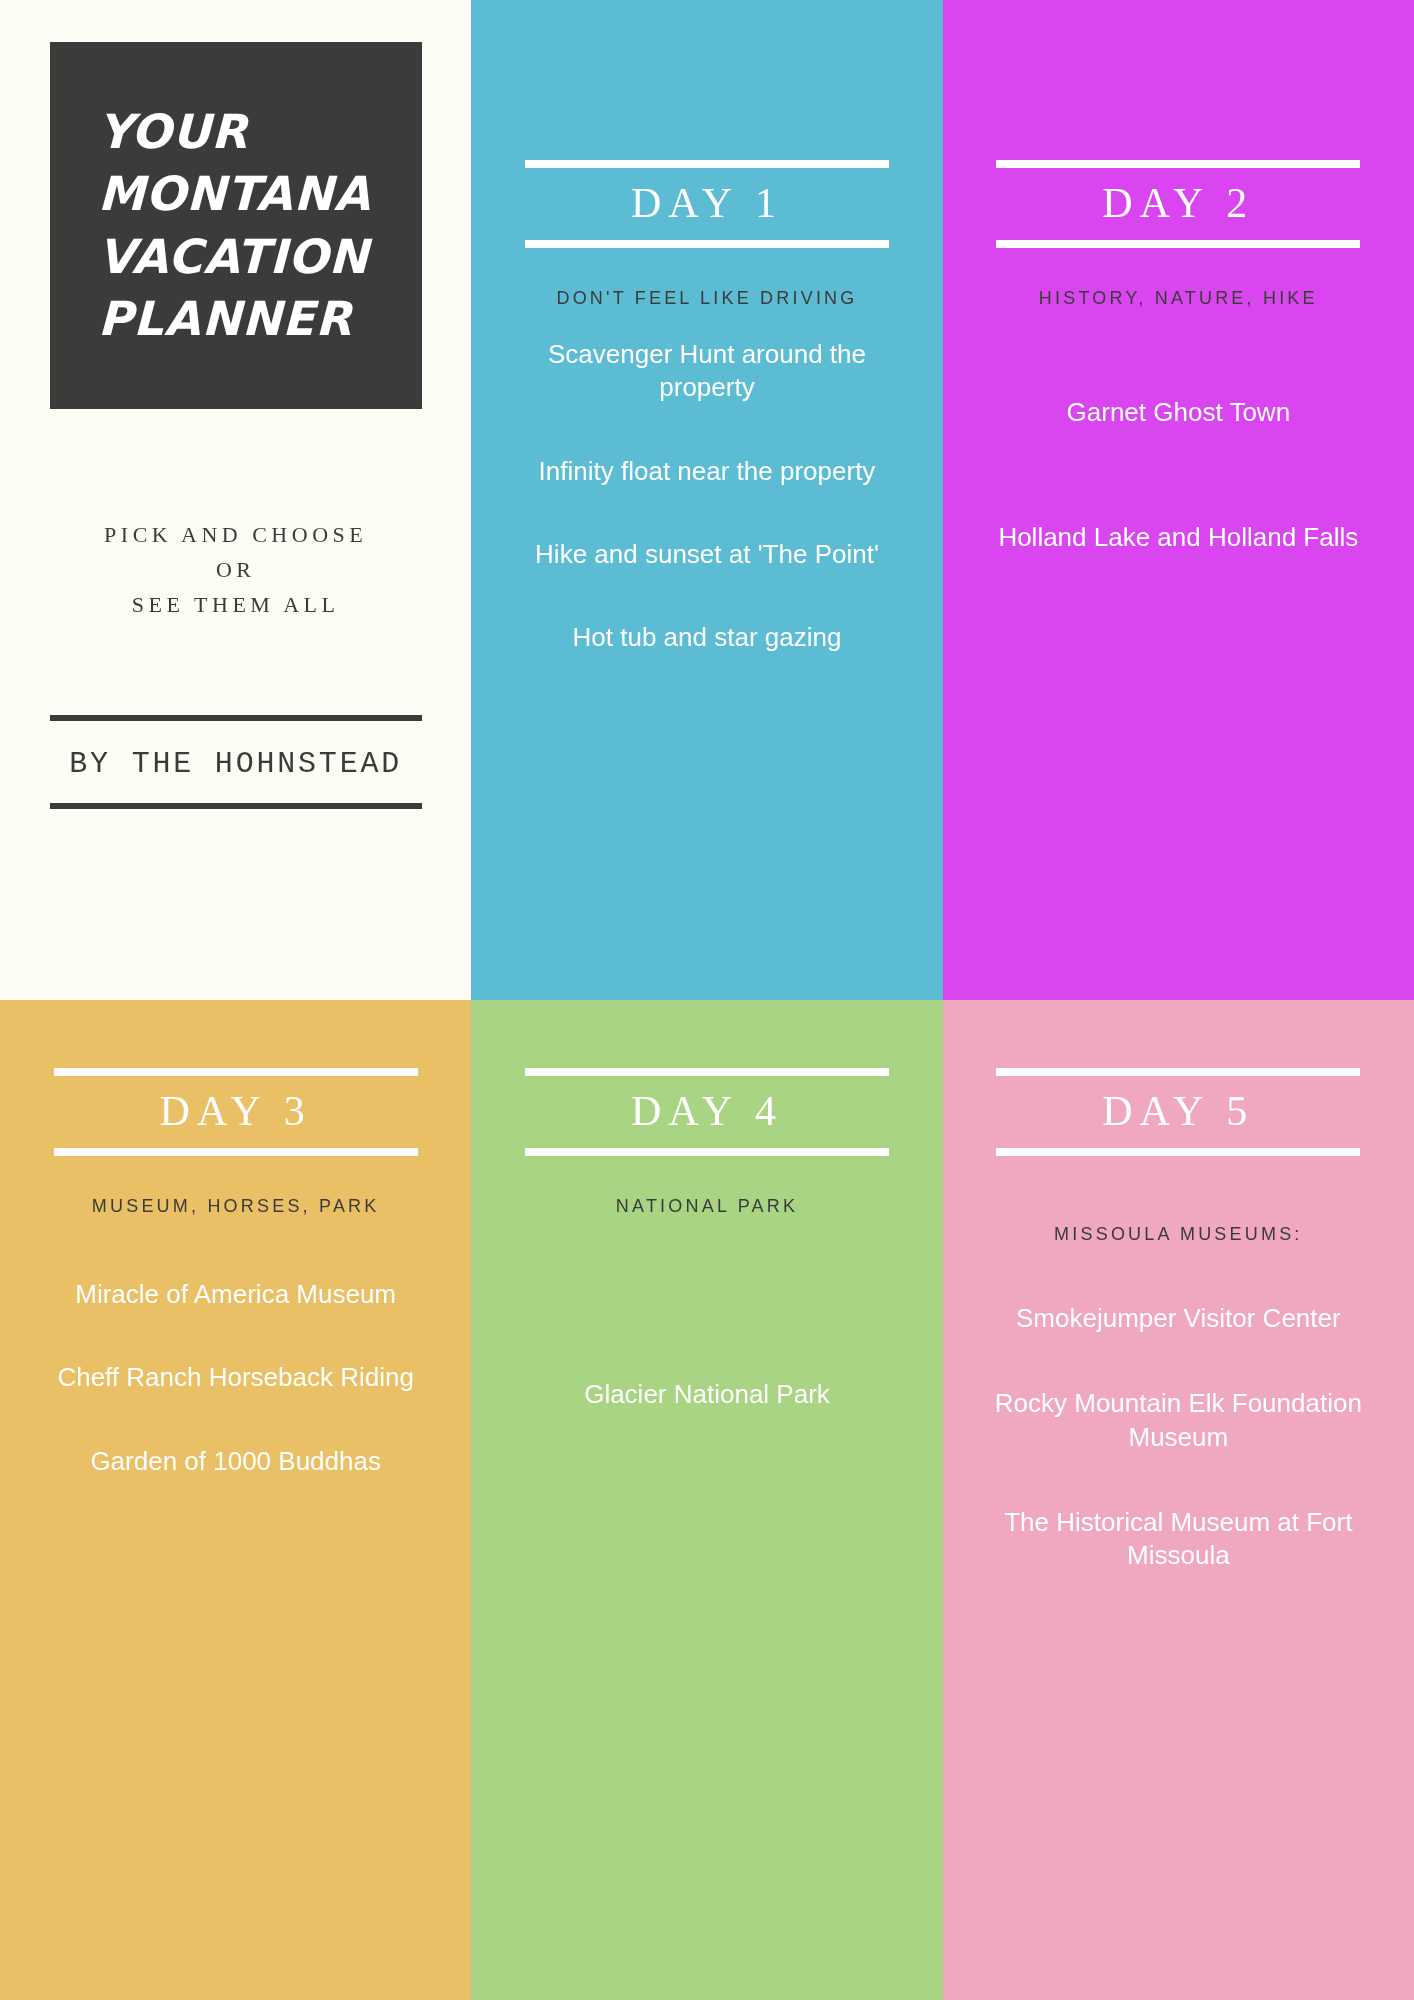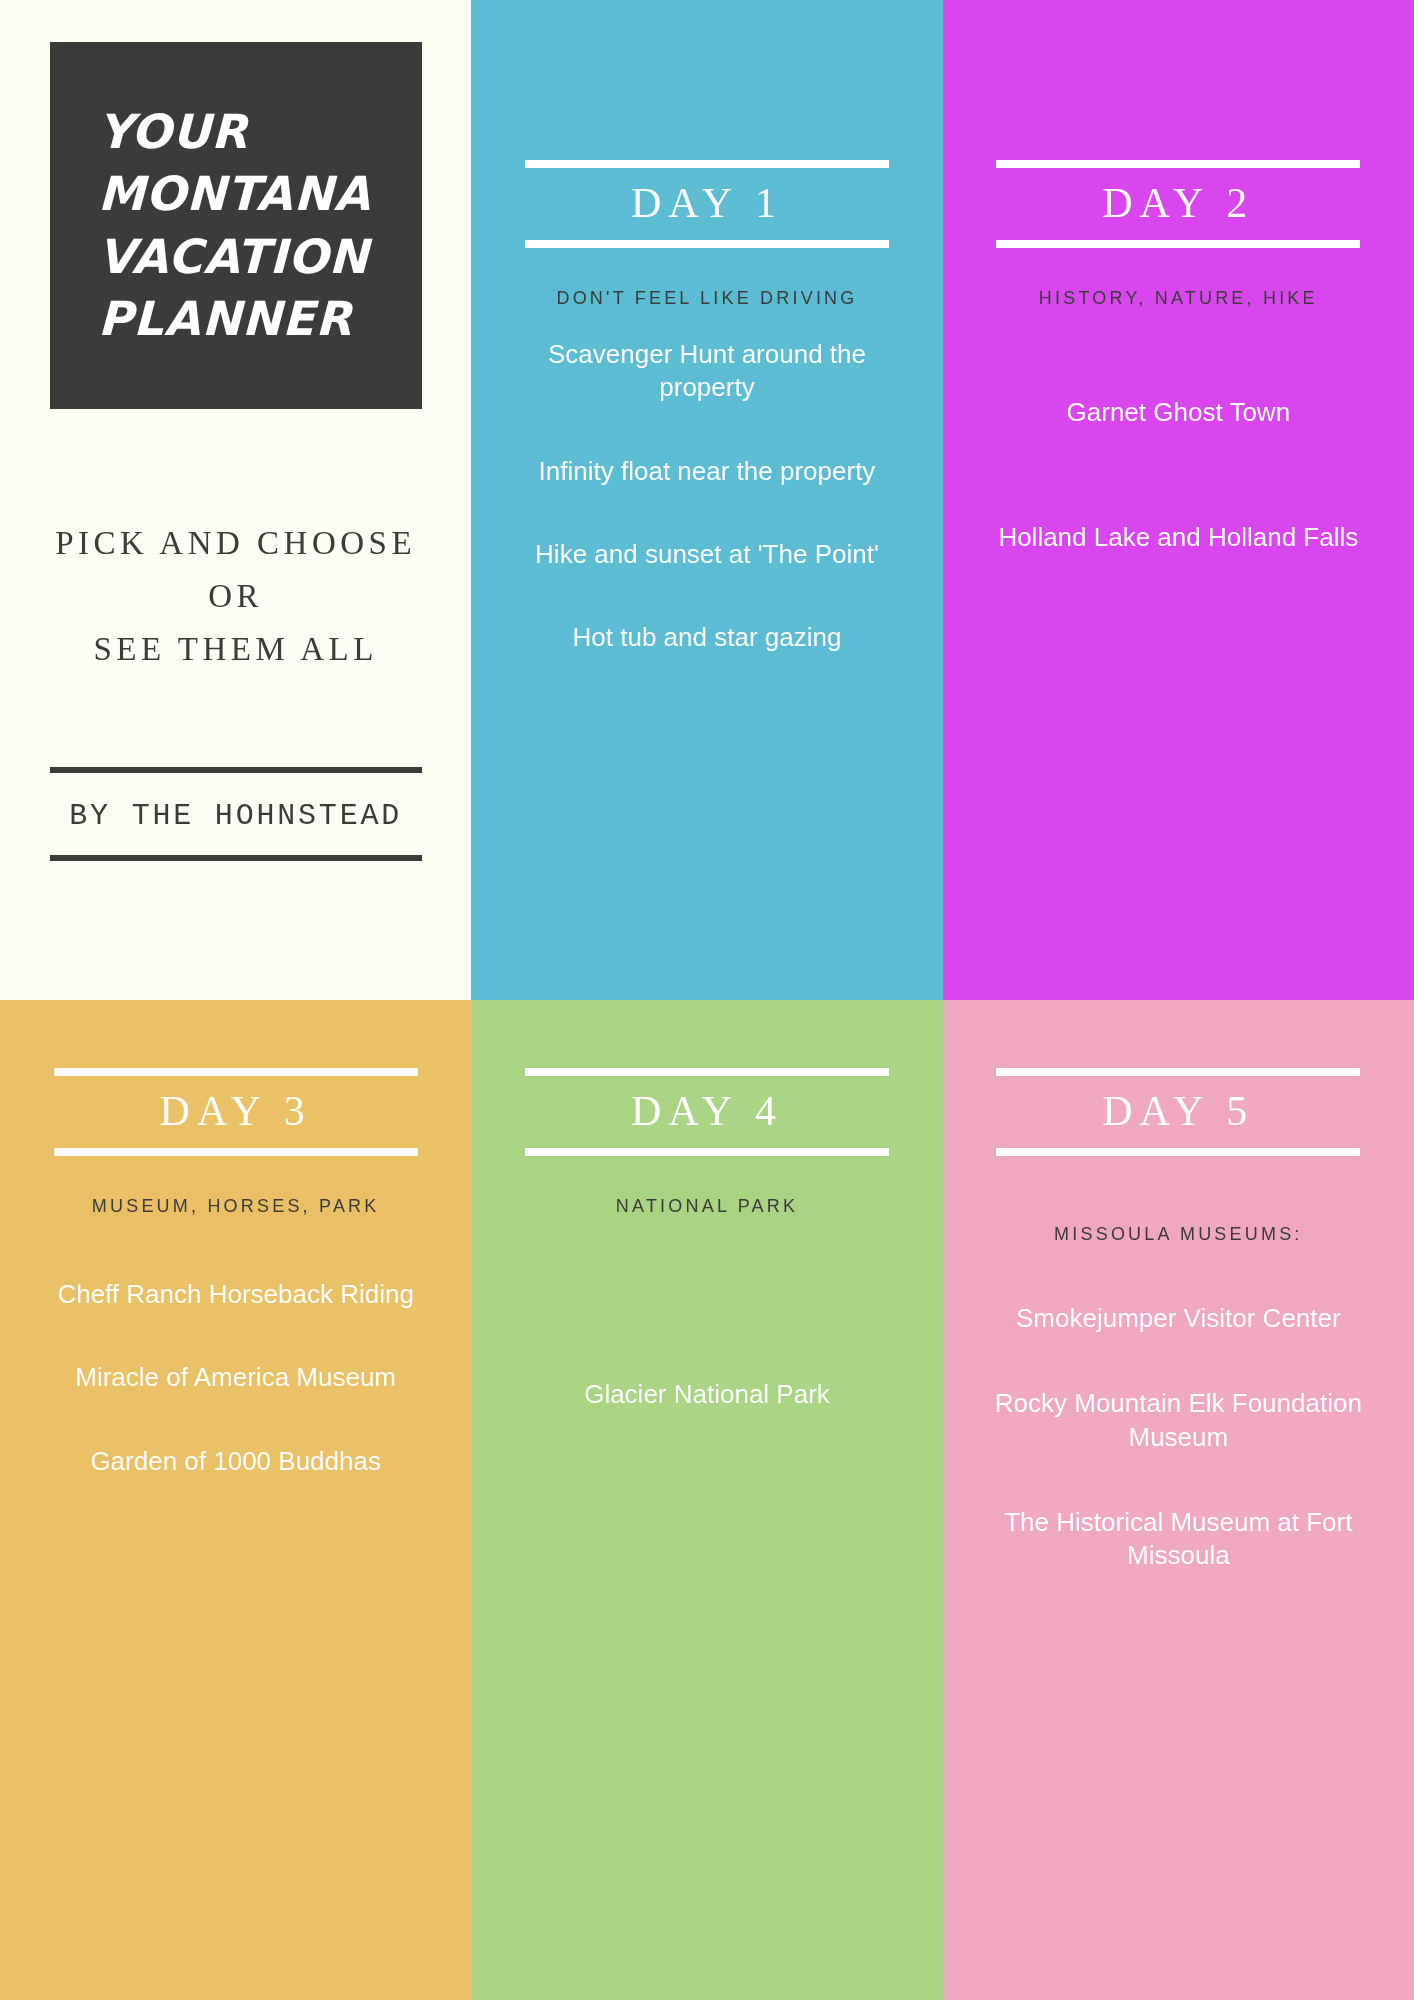--- a/index.html
+++ b/index.html
@@ -56,21 +56,21 @@
     letter-spacing: 1px;
     text-transform: uppercase;
     font-style: italic;
     transform: skewX(-4deg);
   }
   .subtitle {
     margin-top: 108px;
     text-align: center;
     color: #3b3b3a;
     font-family: "Liberation Serif", serif;
-    font-size: 33px;
+    font-size: 22px;
     letter-spacing: 4.5px;
     line-height: 1.6;
   }
   .rule-top {
     margin-top: 92px;
     width: 372px;
     height: 6px;
     background: #3b3b3a;
   }
   .byline {
@@ -217,22 +217,22 @@
   </div>
 
   <div class="cell cell-day cell-day3">
     <div class="day-head">
       <div class="day-rule"></div>
       <div class="day-title">DAY 3</div>
       <div class="day-rule"></div>
     </div>
     <div class="day-sub">MUSEUM, HORSES, PARK</div>
     <div class="items">
+      <div class="item">Miracle of America Museum</div>
       <div class="item">Cheff Ranch Horseback Riding</div>
-      <div class="item">Miracle of America Museum</div>
       <div class="item">Garden of 1000 Buddhas</div>
     </div>
   </div>
 
   <div class="cell cell-day cell-day4">
     <div class="day-head">
       <div class="day-rule"></div>
       <div class="day-title">DAY 4</div>
       <div class="day-rule"></div>
     </div>

